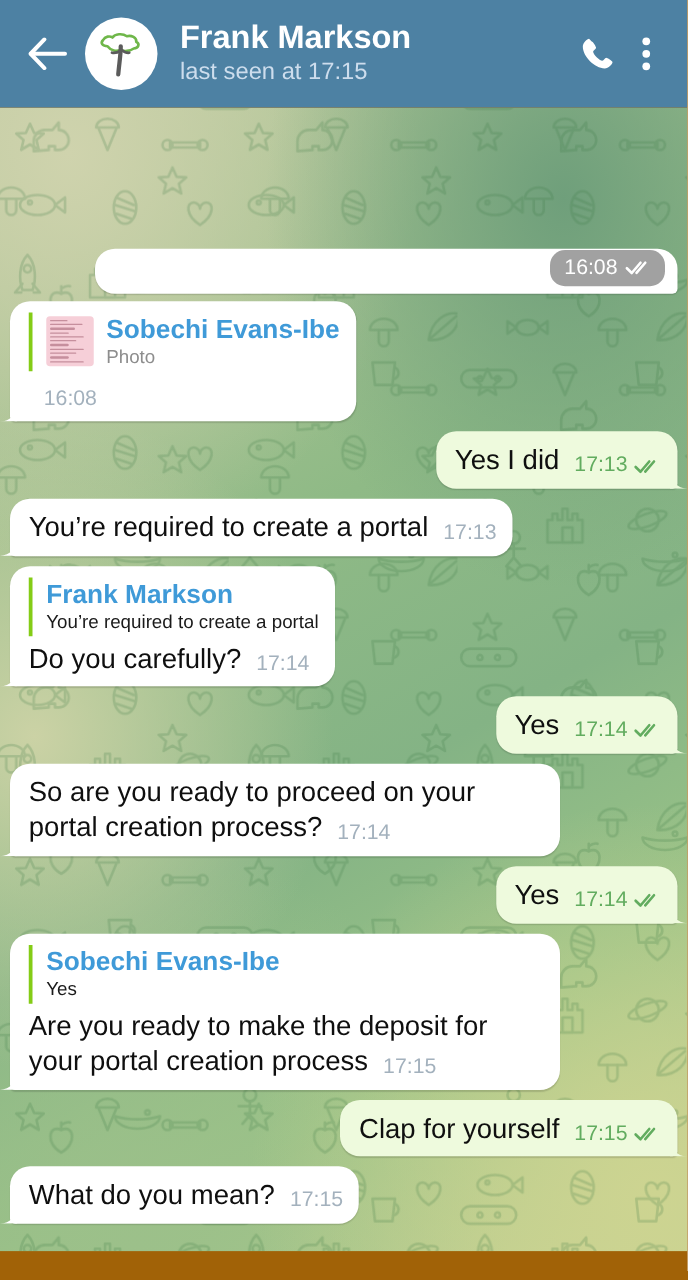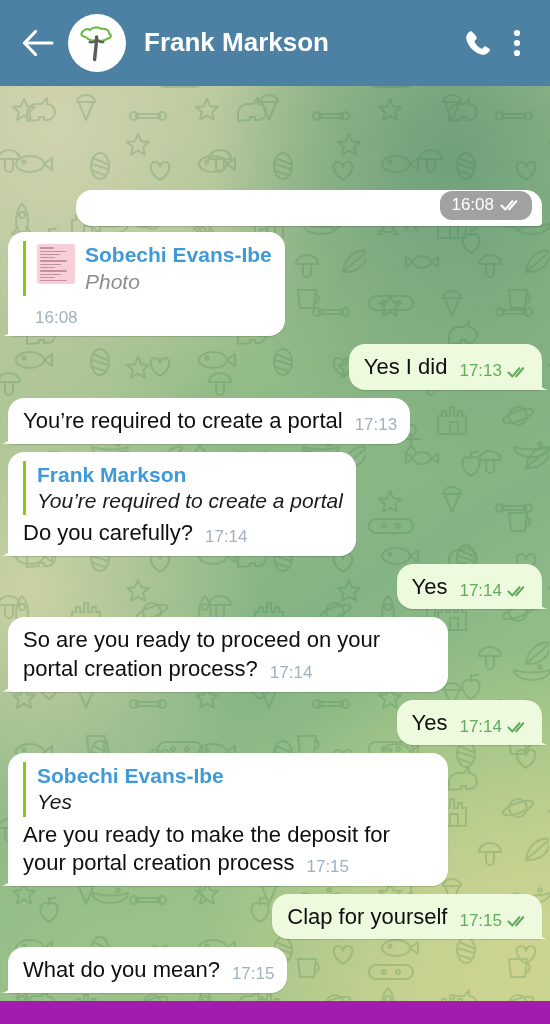--- a/index.html
+++ b/index.html
@@ -2,21 +2,21 @@
 <html><head>
 <meta charset="utf-8">
 <style>
   * { margin:0; padding:0; box-sizing:border-box; }
   html,body{ width:550px; height:1024px; }
   body{
     font-family:"Liberation Sans", sans-serif;
     background:#ffffff;
     overflow:hidden;
   }
-  #app{ position:relative; width:550px; height:1024px; overflow:hidden; background:#a21caf; }
+  #app{ position:relative; width:550px; height:1024px; overflow:hidden; background:#a16207; }
 
   
   .header{
     position:absolute; top:0; left:0; width:550px; height:86px;
     background:#4d81a3;
     display:flex; align-items:center; padding:0 16px 0 12px;
     z-index:30;
   }
   .back-btn{ width:52px; height:52px; display:flex; align-items:center; justify-content:center; flex:0 0 auto; }
   .back-btn svg{ display:block; }
@@ -48,21 +48,21 @@
       radial-gradient(ellipse 75% 50% at 5% 55%,  #cbd2a5 0%, rgba(203,210,165,0) 58%),
       radial-gradient(ellipse 95% 55% at 95% 95%, #cdd491 0%, rgba(205,212,145,0) 62%),
       radial-gradient(ellipse 90% 60% at 20% 100%,#9cc08a 0%, rgba(156,192,138,0) 60%),
       linear-gradient(150deg,#b9c79c 0%, #8fba86 38%, #84b385 58%, #9ac387 78%, #c6d093 100%);
   }
   .bg-pattern{ position:absolute; inset:0; opacity:.22; }
 
   
   .msg-list{
     position:absolute; inset:0;
-    padding:0 8px 8px 8px;
+    padding:0 8px 22px 8px;
     display:flex; flex-direction:column; justify-content:flex-end;
     gap:8px;
   }
   .row{ display:flex; width:100%; }
   .row.in{ justify-content:flex-start; }
   .row.out{ justify-content:flex-end; }
 
   .bubble{
     position:relative;
     max-width:440px;
@@ -107,21 +107,21 @@
   }
   .quote-thumb{
     width:38px; height:40px; flex:0 0 auto; border-radius:3px;
     background:#f6cfd8; overflow:hidden; position:relative;
     margin-top:2px;
   }
   .quote-thumb .lines{ position:absolute; inset:3px; display:flex; flex-direction:column; gap:2px; }
   .quote-thumb .lines i{ display:block; height:2px; background:rgba(120,40,60,.38); border-radius:1px; }
   .quote-body{ min-width:0; }
   .quote-name{ color:#3f9ad8; font-size:21px; font-weight:bold; line-height:1.25; white-space:nowrap; overflow:hidden; text-overflow:ellipsis; }
-  .quote-snippet{ color:#8d8d8d; font-size:21px; line-height:1.25; white-space:nowrap; overflow:hidden; text-overflow:ellipsis;font-style:italic; }
+  .quote-snippet{ color:#8d8d8d; font-size:15px; line-height:1.25; white-space:nowrap; overflow:hidden; text-overflow:ellipsis; }
   .quote-snippet.plain{ color:#1a1a1a; }
 
   
   .row.media{ margin-bottom:-2px; }
   .bubble.media{
     padding:0; width:466px; max-width:466px; height:36px;
     background:#ffffff; border-radius:16px; border-bottom-right-radius:4px;
     overflow:hidden;
   }
   .media-meta{
@@ -149,20 +149,21 @@
       <svg width="46" height="46" viewBox="0 0 46 46" aria-hidden="true">
         <path d="M12 17 C8 17 6 14.5 8.5 12 C10 9 14 8.5 16 10 C18 7 24 6.5 27.5 9 C31 8 35.5 10 35 13.5 C38 15 37 18.5 33 18.8 C30 21 25 21.5 22.5 19.6 C19.5 21.5 14.5 20.5 12 17 Z" fill="none" stroke="#6fb74a" stroke-width="2.1" stroke-linejoin="round"></path>
         <path d="M22.6 17 C22.6 24 21.4 30 20.6 39.5" fill="none" stroke="#5b5b5b" stroke-width="3.4" stroke-linecap="round"></path>
         <path d="M22.6 20.5 C20 22.2 17.6 22.6 15.6 22.2" fill="none" stroke="#5b5b5b" stroke-width="2.2" stroke-linecap="round"></path>
         <path d="M22.8 19.6 C25 21.6 27.4 22.4 29.4 22.2" fill="none" stroke="#5b5b5b" stroke-width="2.2" stroke-linecap="round"></path>
       </svg>
     </div>
 
     <div class="title-wrap">
       <div class="chat-title">Frank Markson</div>
+      <div class="chat-status">last seen at 17:15</div>
     </div>
 
     <div class="hdr-icon">
       <svg width="30" height="30" viewBox="0 0 24 24" aria-hidden="true">
         <path d="M6.6 2.4 C5.4 2.4 2.6 5 2.6 7.4 c0 6.4 7.6 14 14 14 2.4 0 5-2.8 5-4 0-.8-3.4-2.8-4-2.8 -.9 0-1.6 1.9-2.5 1.9 -1.8 0-5.9-4.1-5.9-5.9 0-.9 1.9-1.6 1.9-2.5 0-.6-2-4-2.8-4 Z" fill="#ffffff"></path>
       </svg>
     </div>
 
     <div class="hdr-icon dots">
       <svg width="8" height="30" viewBox="0 0 8 30" aria-hidden="true">

